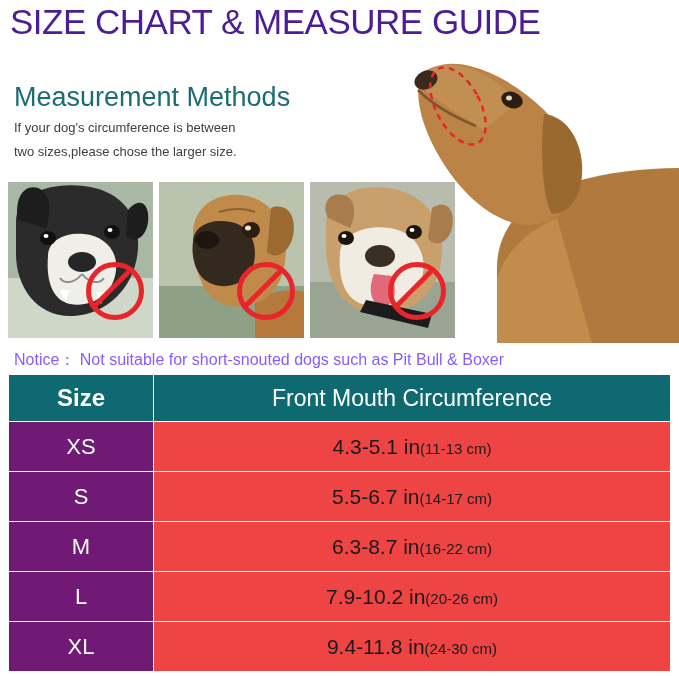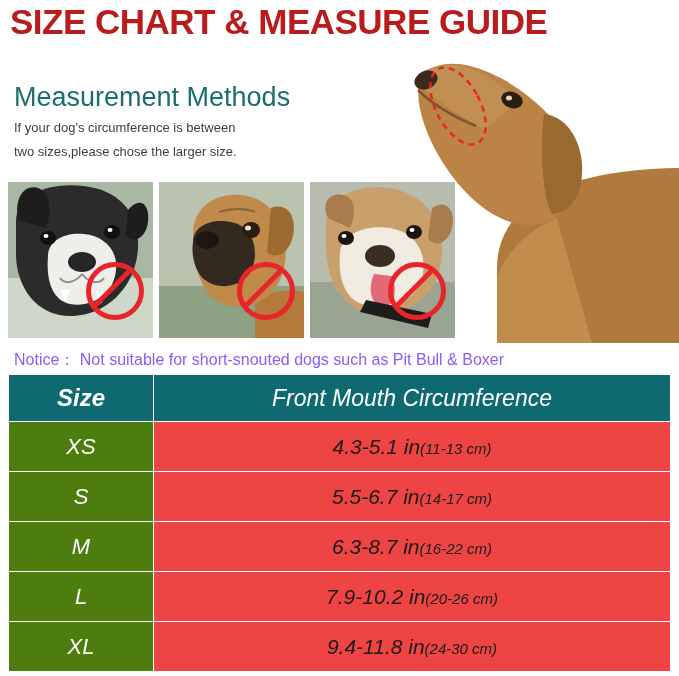--- a/index.html
+++ b/index.html
@@ -8,21 +8,21 @@
     background:#ffffff;
     font-family:"Liberation Sans", sans-serif;
     overflow:hidden;
     position:relative;
   }
   .page{position:relative;width:679px;height:676px;}
 
   
   .title{
     position:absolute;left:10px;top:2px;width:660px;
-    font-size:35px;font-weight:bold;color:#b91c1c;
+    font-size:35px;font-weight:normal;color:#4c1d95;
     letter-spacing:-0.5px;white-space:nowrap;
   }
   .subtitle{
     position:absolute;left:92px;top:48px;
     font-size:21px;color:#1b6d72;white-space:nowrap;
   }
   .methods{
     position:absolute;left:14px;top:82px;
     font-size:27px;color:#1b6d72;white-space:nowrap;font-weight:500;
   }
@@ -66,31 +66,30 @@
   
   .table{
     position:absolute;left:8px;top:374px;width:663px;
     border-collapse:collapse;
     table-layout:fixed;
   }
   .table td,.table th{
     border:1px solid #ffffff;
     text-align:center;
     color:#ffffff;
-    font-style:italic;
   }
   .table thead th{
     background:#0e6a70;
     height:44px;
     font-size:24px;
     font-weight:bold;
   }
   .table thead th.c2{font-weight:normal;font-size:23px;}
   .table tbody td.size{
-    background:#4d7c0f;
+    background:#701a75;
     width:142px;
     height:47px;
     font-size:22px;
   }
   .table tbody td.val{
     background:#ef4444;
     color:#1a1a1a;
     font-size:21px;
   }
   .table tbody td.val .cm{font-size:15px;}

